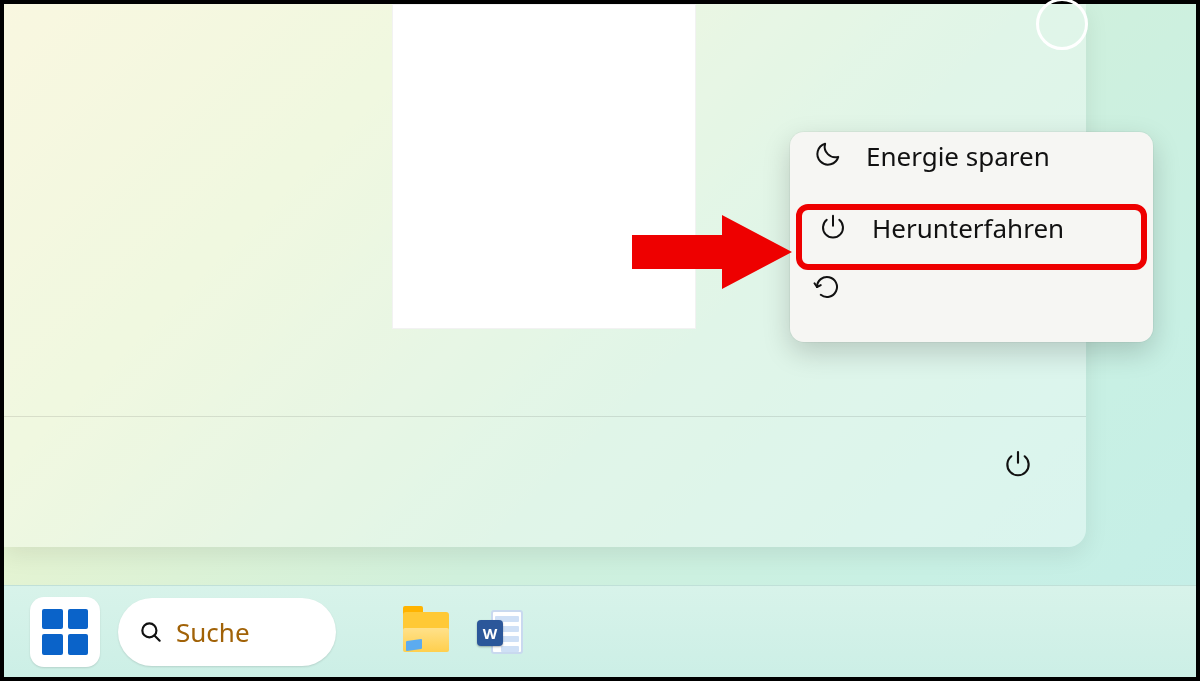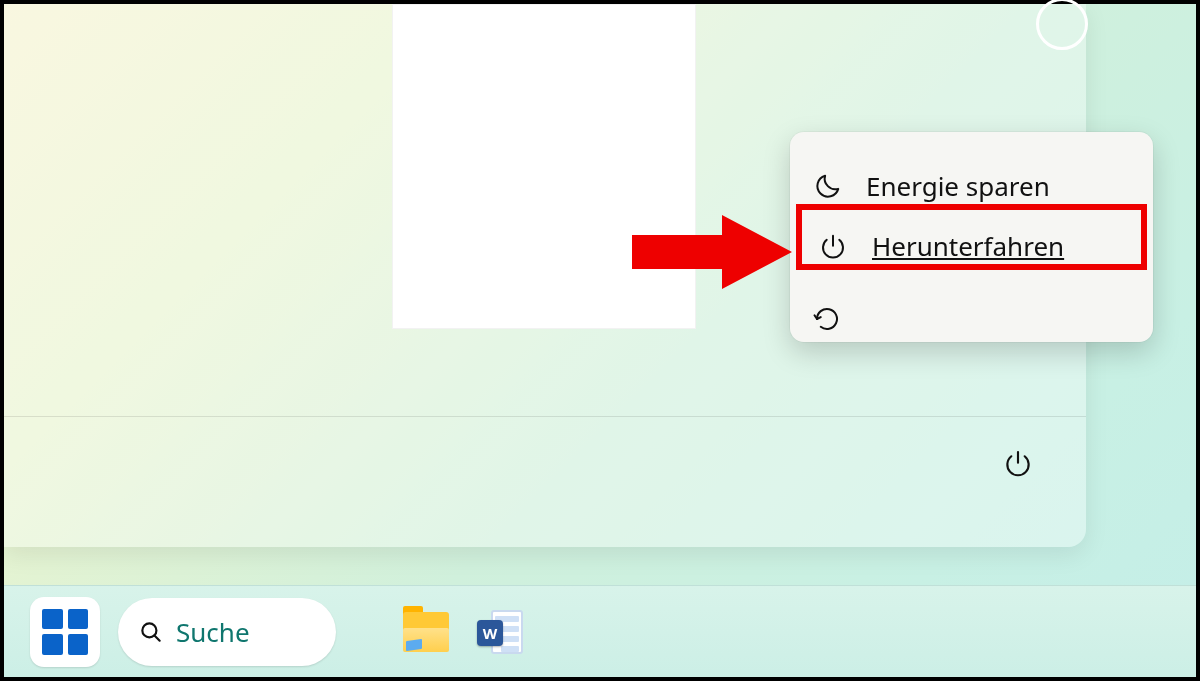--- a/index.html
+++ b/index.html
@@ -55,33 +55,32 @@
   .power-menu {
     position: absolute;
     left: 786px; top: 128px;
     width: 363px;
     background: #f6f6f3;
     border-radius: 14px;
     box-shadow: 0 10px 28px rgba(0,0,0,0.18), 0 0 0 1px rgba(0,0,0,0.04);
     padding: 6px;
   }
   .menu-item {
-    display: flex; align-items: flex-end;
+    display: flex; align-items: flex-start;
     height: 66px;
     padding: 0 14px;
     border-radius: 8px;
     gap: 22px;
     color: #111;
     font-size: 26px;
   }
   .menu-item .icon { width: 34px; height: 34px; display: flex; align-items: center; justify-content: center; }
   .highlight {
     border: 6px solid #ee0000;
-    border-radius: 0;
-    text-decoration: underline;
+    border-radius: 12px;
   }
 
   
   .arrow {
     position: absolute;
     left: 628px; top: 205px;
     width: 160px; height: 86px;
     pointer-events: none;
   }
 
@@ -104,21 +103,21 @@
   }
   .search-pill {
     height: 68px;
     min-width: 218px;
     border-radius: 40px;
     background: #fff;
     display: flex; align-items: center;
     gap: 12px;
     padding: 0 26px 0 20px;
     box-shadow: 0 1px 2px rgba(0,0,0,0.12);
-    color: #0f766e;
+    color: #a16207;
     font-size: 26px;
   }
   .search-pill .icon { width: 26px; height: 26px; }
   .task-spacer { width: 26px; }
 
   
   .fe-icon { position: relative; width: 46px; height: 40px; }
   .fe-back { position:absolute; left:0; top:0; width:46px; height:32px; background:#ffc936; border-radius:3px 3px 2px 2px; }
   .fe-tab  { position:absolute; left:0; top:-6px; width:20px; height:10px; background:#ffb300; border-radius:2px 2px 0 0; }
   .fe-front{ position:absolute; left:0; bottom:0; width:46px; height:24px; background:linear-gradient(180deg,#ffe18a,#ffcf4d); border-radius:2px; }

